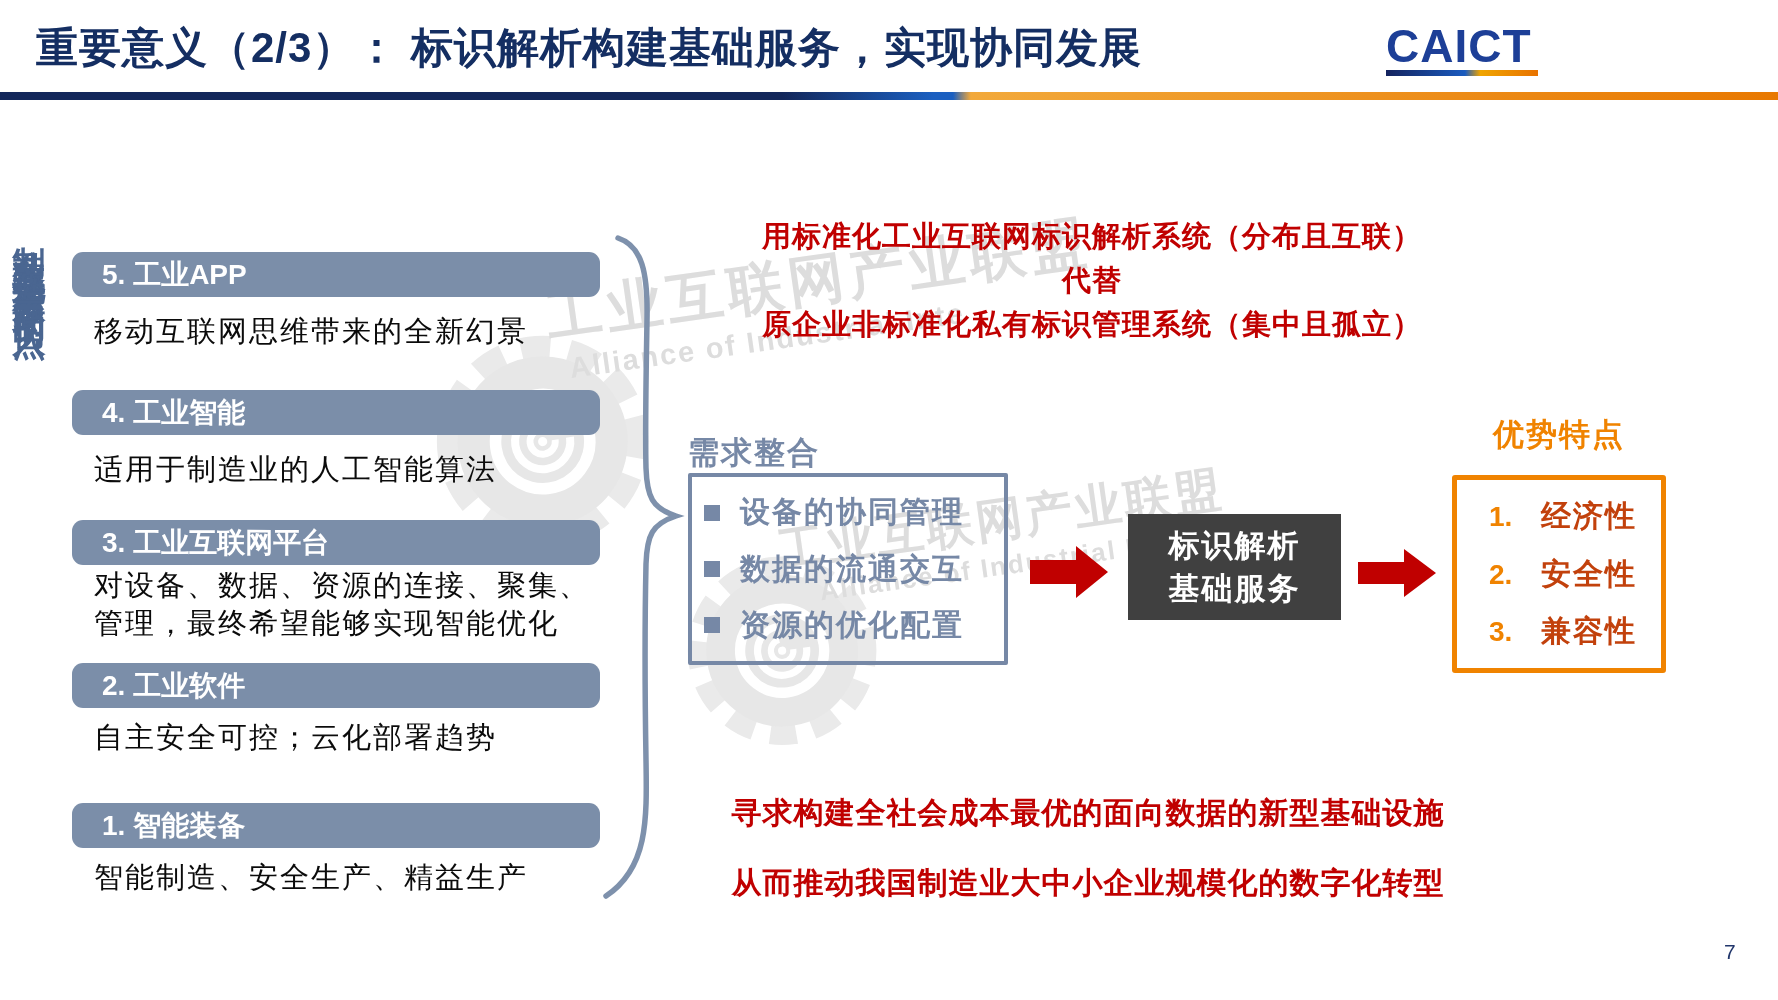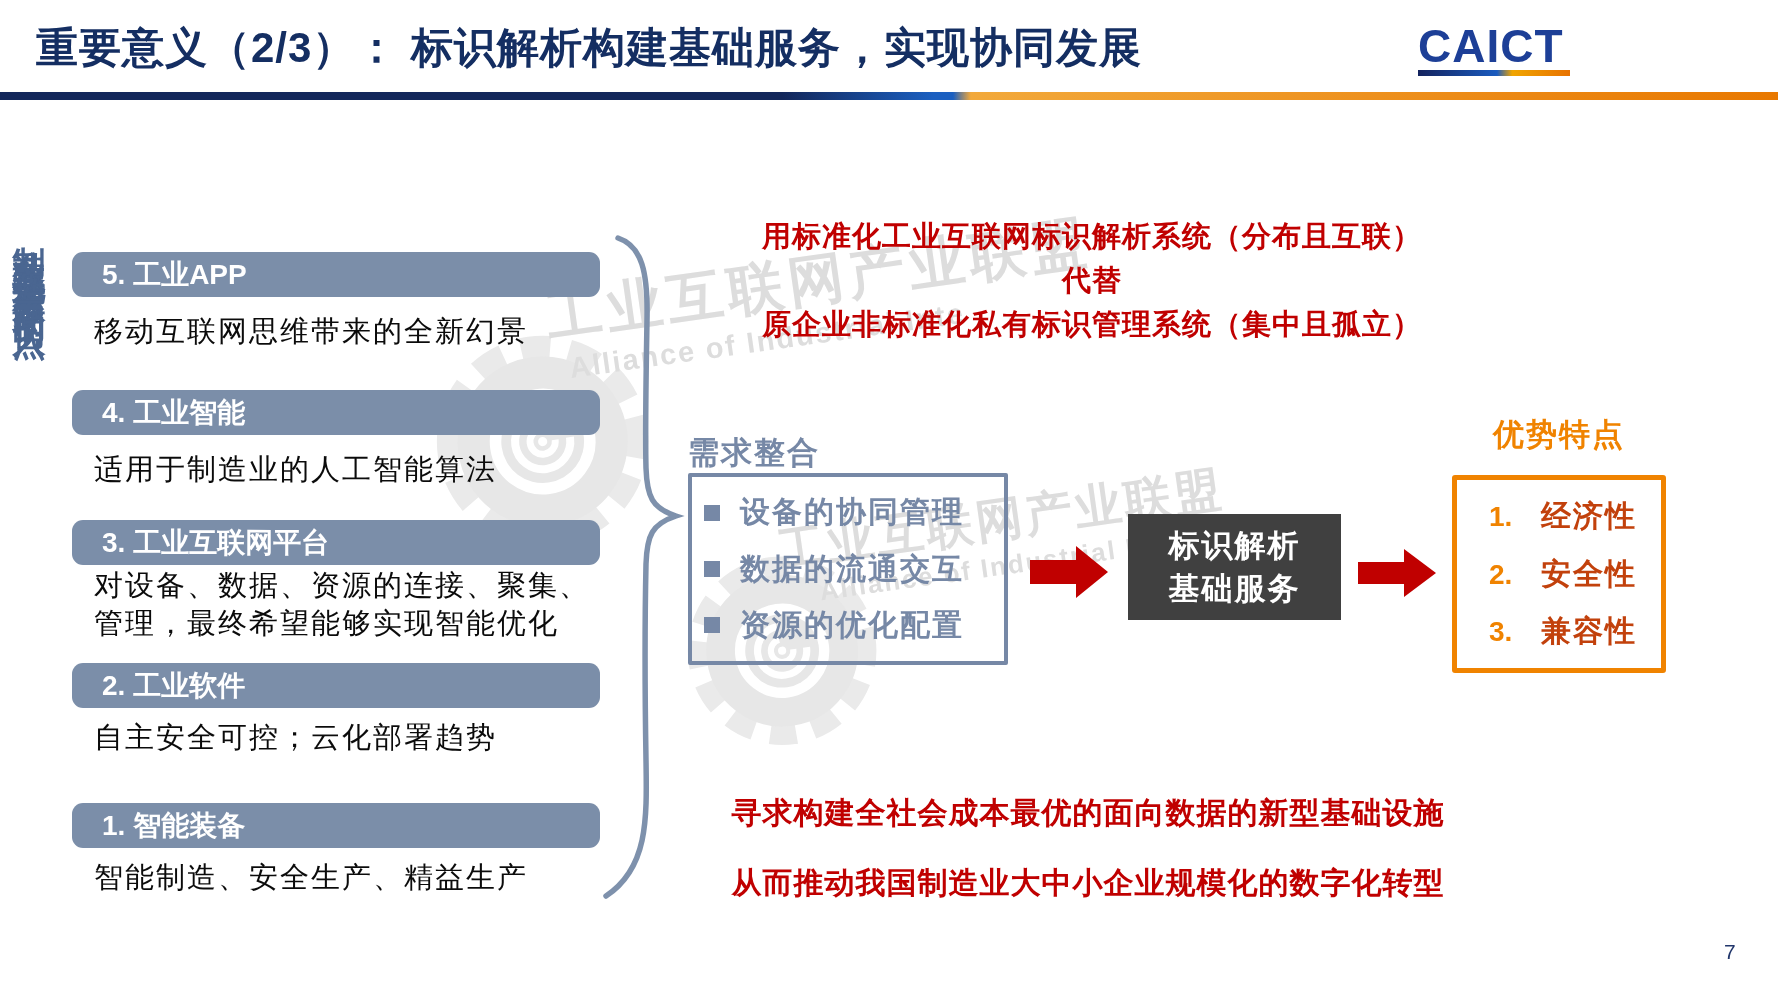--- a/index.html
+++ b/index.html
@@ -12,21 +12,21 @@
   
   .title{
     left:36px;top:20px;font-size:42px;font-weight:bold;color:#142E62;
     letter-spacing:1px;white-space:nowrap;z-index:3;
   }
   .rule{
     left:0;top:92px;width:1778px;height:8px;z-index:3;
     background:linear-gradient(90deg,#13275B 0%,#13275B 44%,#1B5FC0 52.5%,#1B5FC0 53.6%,#F2A93B 54.6%,#E87800 100%);
   }
   .logo{left:1386px;top:24px;display:flex;align-items:flex-start;gap:16px;z-index:3;}
-  .logo-caict{position:relative;font-size:46px;font-weight:900;color:#1D3F97;letter-spacing:1px;line-height:44px;margin-left:32px;}
+  .logo-caict{position:relative;font-size:46px;font-weight:900;color:#1D3F97;letter-spacing:1px;line-height:44px;}
   .logo-underline{position:absolute;left:0;right:-6px;bottom:-8px;height:6px;
     background:linear-gradient(90deg,#14235E 0%,#1A5BBF 52%,#F0A500 62%,#E87200 100%);}
   .logo-org{font-size:45px;font-weight:bold;color:#1D3F97;line-height:46px;white-space:nowrap;}
   
   .wm{z-index:1;transform:rotate(-8deg);color:#DDDDDD;}
   .wm .cn{position:absolute;font-weight:bold;white-space:nowrap;}
   .wm .en{position:absolute;font-weight:bold;white-space:nowrap;}
   .wm1{left:418px;top:248px;width:740px;height:300px;}
   .wm1 .cn{left:142px;top:0;font-size:56px;letter-spacing:5px;}
   .wm1 .en{left:158px;top:74px;font-size:29px;letter-spacing:2px;}

